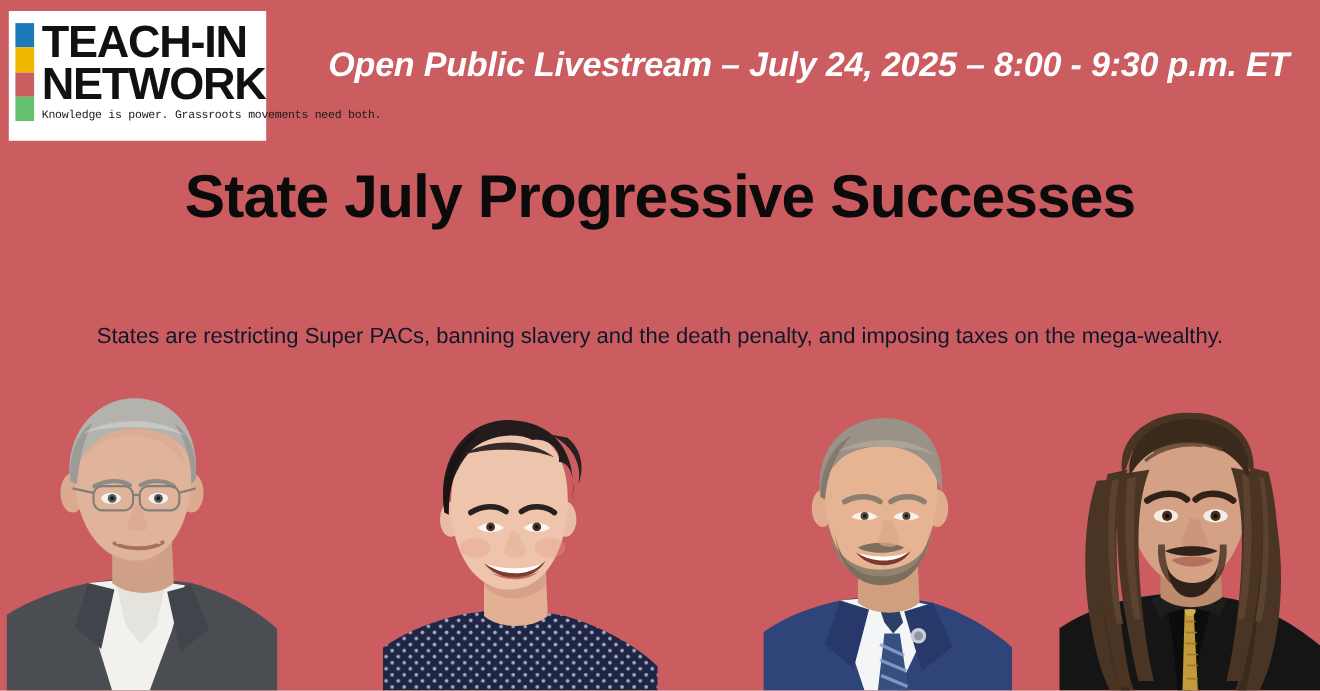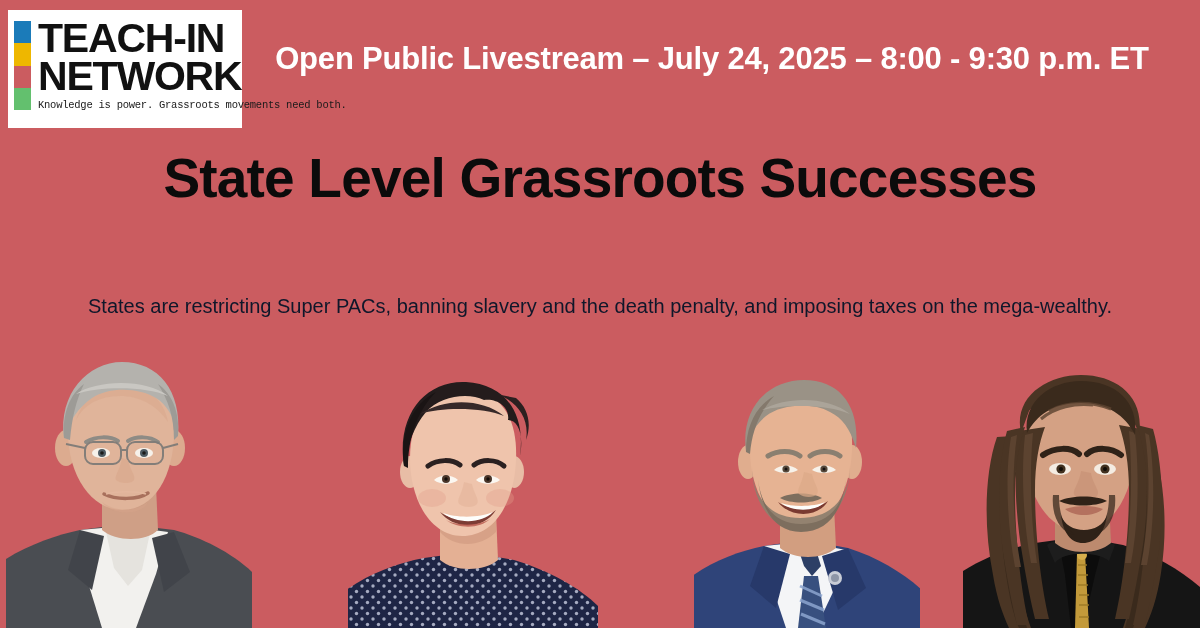--- a/index.html
+++ b/index.html
@@ -71,21 +71,22 @@
     position: absolute;
     left: 252px;
     top: 41px;
     width: 920px;
     color: #ffffff;
     font-family: "Liberation Sans Narrow", "Liberation Sans", sans-serif;
     font-weight: bold;
     font-size: 31px;
     letter-spacing: -0.2px;
     white-space: nowrap;
-    text-align: center;
+    text-align: right;
+    font-style: italic;
   }
 
   
   .title-block {
     position: absolute;
     left: 0;
     top: 147px;
     width: 1200px;
     text-align: center;
     color: #0b0b0b;
@@ -144,21 +145,21 @@
     <div class="logo-words">
       <div class="logo-line">TEACH-IN</div>
       <div class="logo-line">NETWORK</div>
       <div class="logo-tagline">Knowledge is power. Grassroots movements need both.</div>
     </div>
   </div>
 
   <div class="header-line">Open Public Livestream – July 24, 2025 – 8:00 - 9:30 p.m. ET</div>
 
   <div class="title-block">
-    <div class="title-line">State Level Grassroots Successes</div>
+    <div class="title-line">State July Progressive Successes</div>
   </div>
 
   <div class="body-copy">
     <div>States are restricting Super PACs, banning slavery and the death penalty, and imposing taxes on the mega-wealthy.</div>
   </div>
 
   <div class="portrait-row">
 
     <div class="portrait" style="left:6px; width:246px; height:268px;">
       <svg width="246" height="268" viewBox="0 0 246 268">

